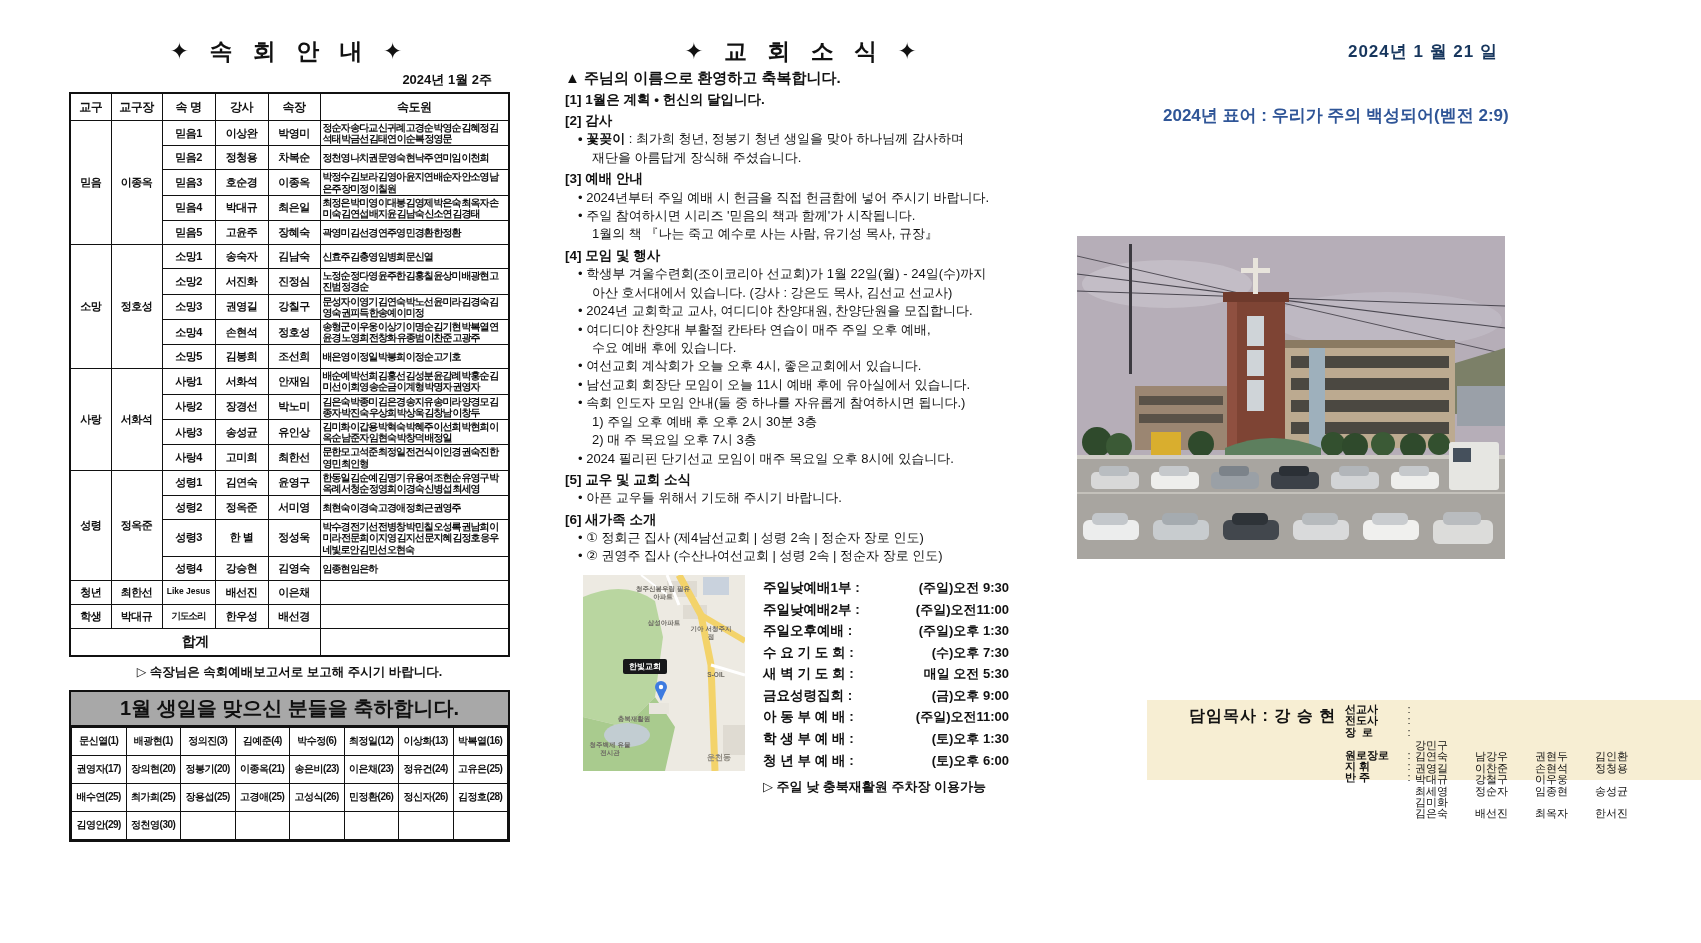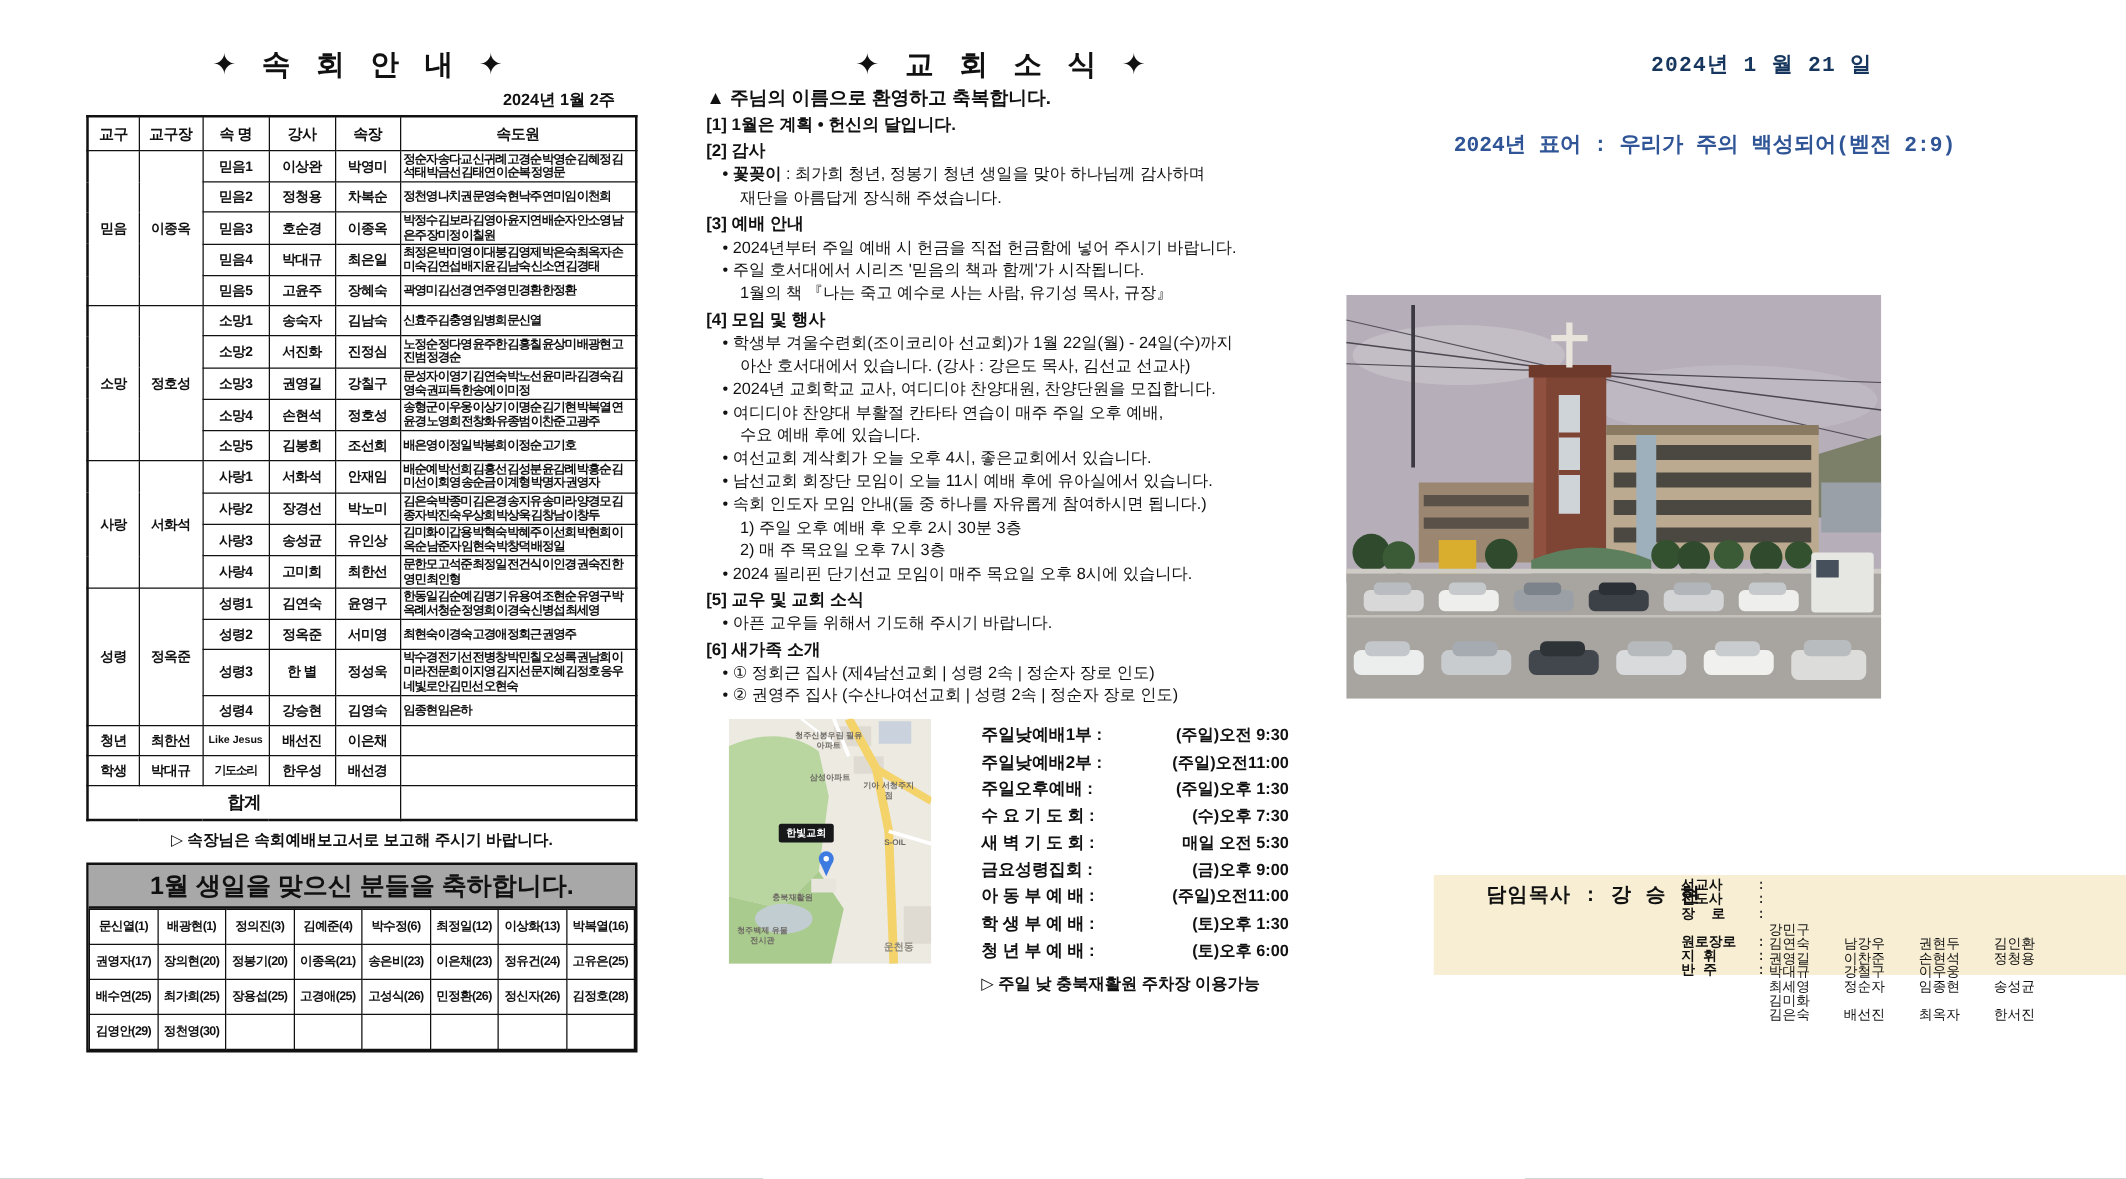--- a/index.html
+++ b/index.html
@@ -38,28 +38,28 @@
   .ml{position:absolute;font-size:6.5px;color:#6d6a64;line-height:1.2;text-align:center;font-weight:600;}
   .ml0{left:52px;top:10px;width:56px;}
   .ml1{left:56px;top:44px;width:50px;}
   .ml2{left:106px;top:50px;width:44px;}
   .ml4{left:26px;top:140px;width:50px;}
   .ml5{left:118px;top:96px;width:30px;}
   .ml6{left:4px;top:166px;width:46px;}
   .ml7{left:118px;top:178px;width:36px;font-size:8px;color:#8b877d;}
   .ml-tip{position:absolute;left:40px;top:84px;background:#17181a;color:#fff;font-size:8px;font-weight:700;
           padding:2px 6px;border-radius:2px;white-space:nowrap;}
-  .sched{margin-left:40px;padding-top:2px;}
+  .sched{margin-left:18px;padding-top:2px;}
   .srow{display:flex;}
   .slabel{width:128px;font-size:13.5px;font-weight:800;line-height:1.6;white-space:pre;}
   .stime{width:118px;font-size:13px;font-weight:600;text-align:right;line-height:1.66;white-space:pre;}
   .sch-note{font-size:13px;font-weight:800;margin-top:7px;}
 
   
-  .right-page{position:absolute;left:1075px;top:36px;width:626px;height:880px;font-family:Liberation Mono, monospace;}
+  .right-page{position:absolute;left:1075px;top:36px;width:626px;height:880px;}
   .rp-date{position:absolute;right:203px;top:4px;font-size:17px;font-weight:800;color:#17365d;letter-spacing:1px;white-space:nowrap;}
   .rp-slogan{position:absolute;left:88px;top:68px;font-size:17px;font-weight:800;color:#2f5597;white-space:nowrap;}
   .rp-photo{position:absolute;left:2px;top:200px;width:428px;height:323px;}
   .staff-box{position:absolute;left:72px;top:664px;width:554px;height:80px;background:#f7eed3;}
   .rp-pastor{position:absolute;left:114px;top:670px;font-size:16px;font-weight:800;letter-spacing:1px;white-space:nowrap;}
   .staff-rows{position:absolute;left:270px;top:668px;}
   .st-row{display:flex;font-size:11px;line-height:11.4px;height:11.4px;}
   .st-role{width:58px;font-weight:800;white-space:pre;}
   .st-colon{width:12px;text-align:center;}
   .st-name{width:60px;margin-top:36px;}
@@ -290,21 +290,21 @@
     <div class="mp-title">✦ 교 회 소 식 ✦</div>
     <div class="mp-welcome">▲ 주님의 이름으로 환영하고 축복합니다.</div>
 
     <div class="mh">[1] 1월은 계획 • 헌신의 달입니다.</div>
     <div class="mh">[2] 감사</div>
     <div class="mb"><b>• 꽃꽂이</b><span> : 최가희 청년, 정봉기 청년 생일을 맞아 하나님께 감사하며</span></div>
     <div class="mc">재단을 아름답게 장식해 주셨습니다.</div>
 
     <div class="mh">[3] 예배 안내</div>
     <div class="mb">• 2024년부터 주일 예배 시 헌금을 직접 헌금함에 넣어 주시기 바랍니다.</div>
-    <div class="mb">• 주일 호서대에서 시리즈 '믿음의 책과 함께'가 시작됩니다.</div>
+    <div class="mb">• 주일 참여하시면 시리즈 '믿음의 책과 함께'가 시작됩니다.</div>
     <div class="mc">1월의 책 『나는 죽고 예수로 사는 사람, 유기성 목사, 규장』</div>
 
     <div class="mh">[4] 모임 및 행사</div>
     <div class="mb">• 학생부 겨울수련회(조이코리아 선교회)가 1월 22일(월) - 24일(수)까지</div>
     <div class="mc">아산 호서대에서 있습니다. (강사 : 강은도 목사, 김선교 선교사)</div>
     <div class="mb">• 2024년 교회학교 교사, 여디디야 찬양대원, 찬양단원을 모집합니다.</div>
     <div class="mb">• 여디디야 찬양대 부활절 칸타타 연습이 매주 주일 오후 예배,</div>
     <div class="mc">수요 예배 후에 있습니다.</div>
     <div class="mb">• 여선교회 계삭회가 오늘 오후 4시, 좋은교회에서 있습니다.</div>
     <div class="mb">• 남선교회 회장단 모임이 오늘 11시 예배 후에 유아실에서 있습니다.</div>

